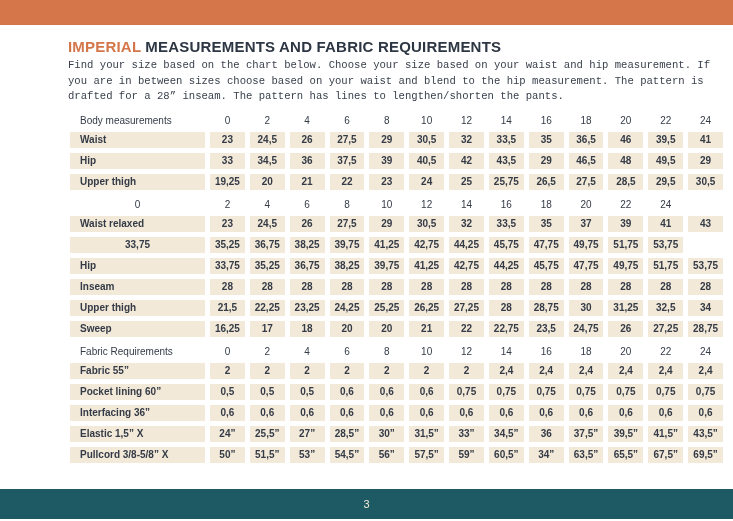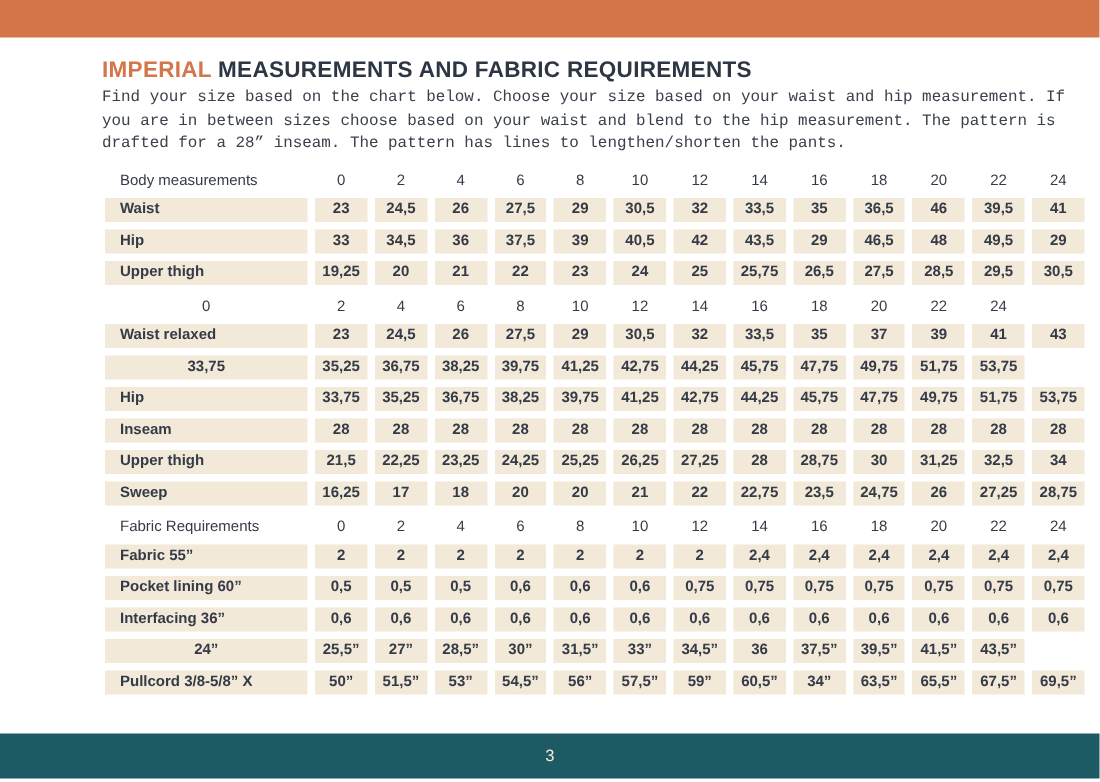--- a/index.html
+++ b/index.html
@@ -314,20 +314,21 @@
         <div class="cell">0,6</div>
         <div class="cell">0,6</div>
         <div class="cell">0,6</div>
         <div class="cell">0,6</div>
         <div class="cell">0,6</div>
         <div class="cell">0,6</div>
         <div class="cell">0,6</div>
         <div class="cell">0,6</div>
       </div>
       <div class="t-row data">
+        <div class="cell label">Elastic 1,5” X</div>
         <div class="cell">24”</div>
         <div class="cell">25,5”</div>
         <div class="cell">27”</div>
         <div class="cell">28,5”</div>
         <div class="cell">30”</div>
         <div class="cell">31,5”</div>
         <div class="cell">33”</div>
         <div class="cell">34,5”</div>
         <div class="cell">36</div>
         <div class="cell">37,5”</div>

